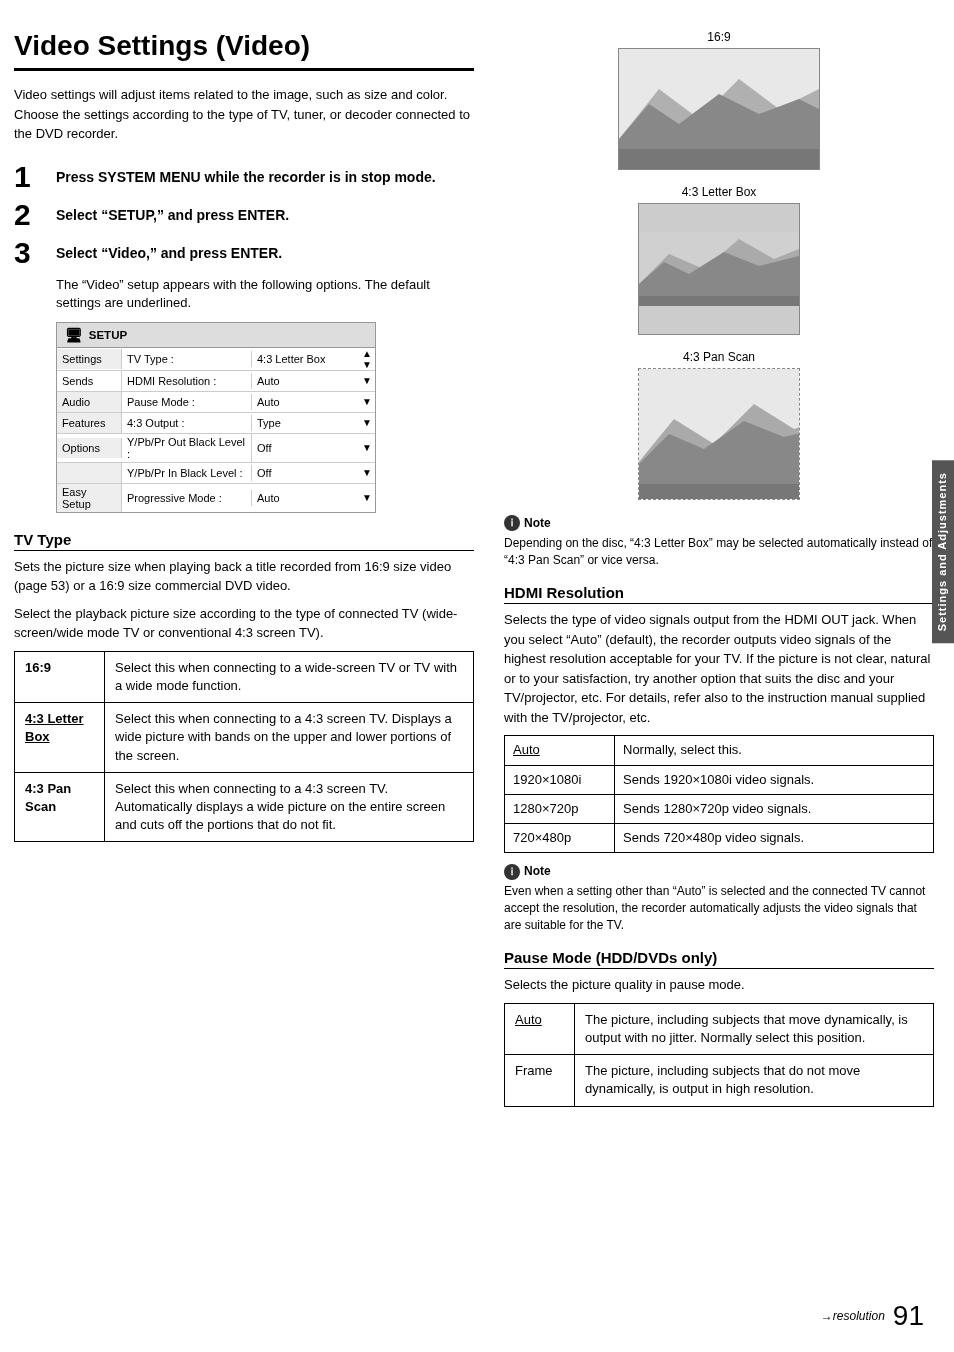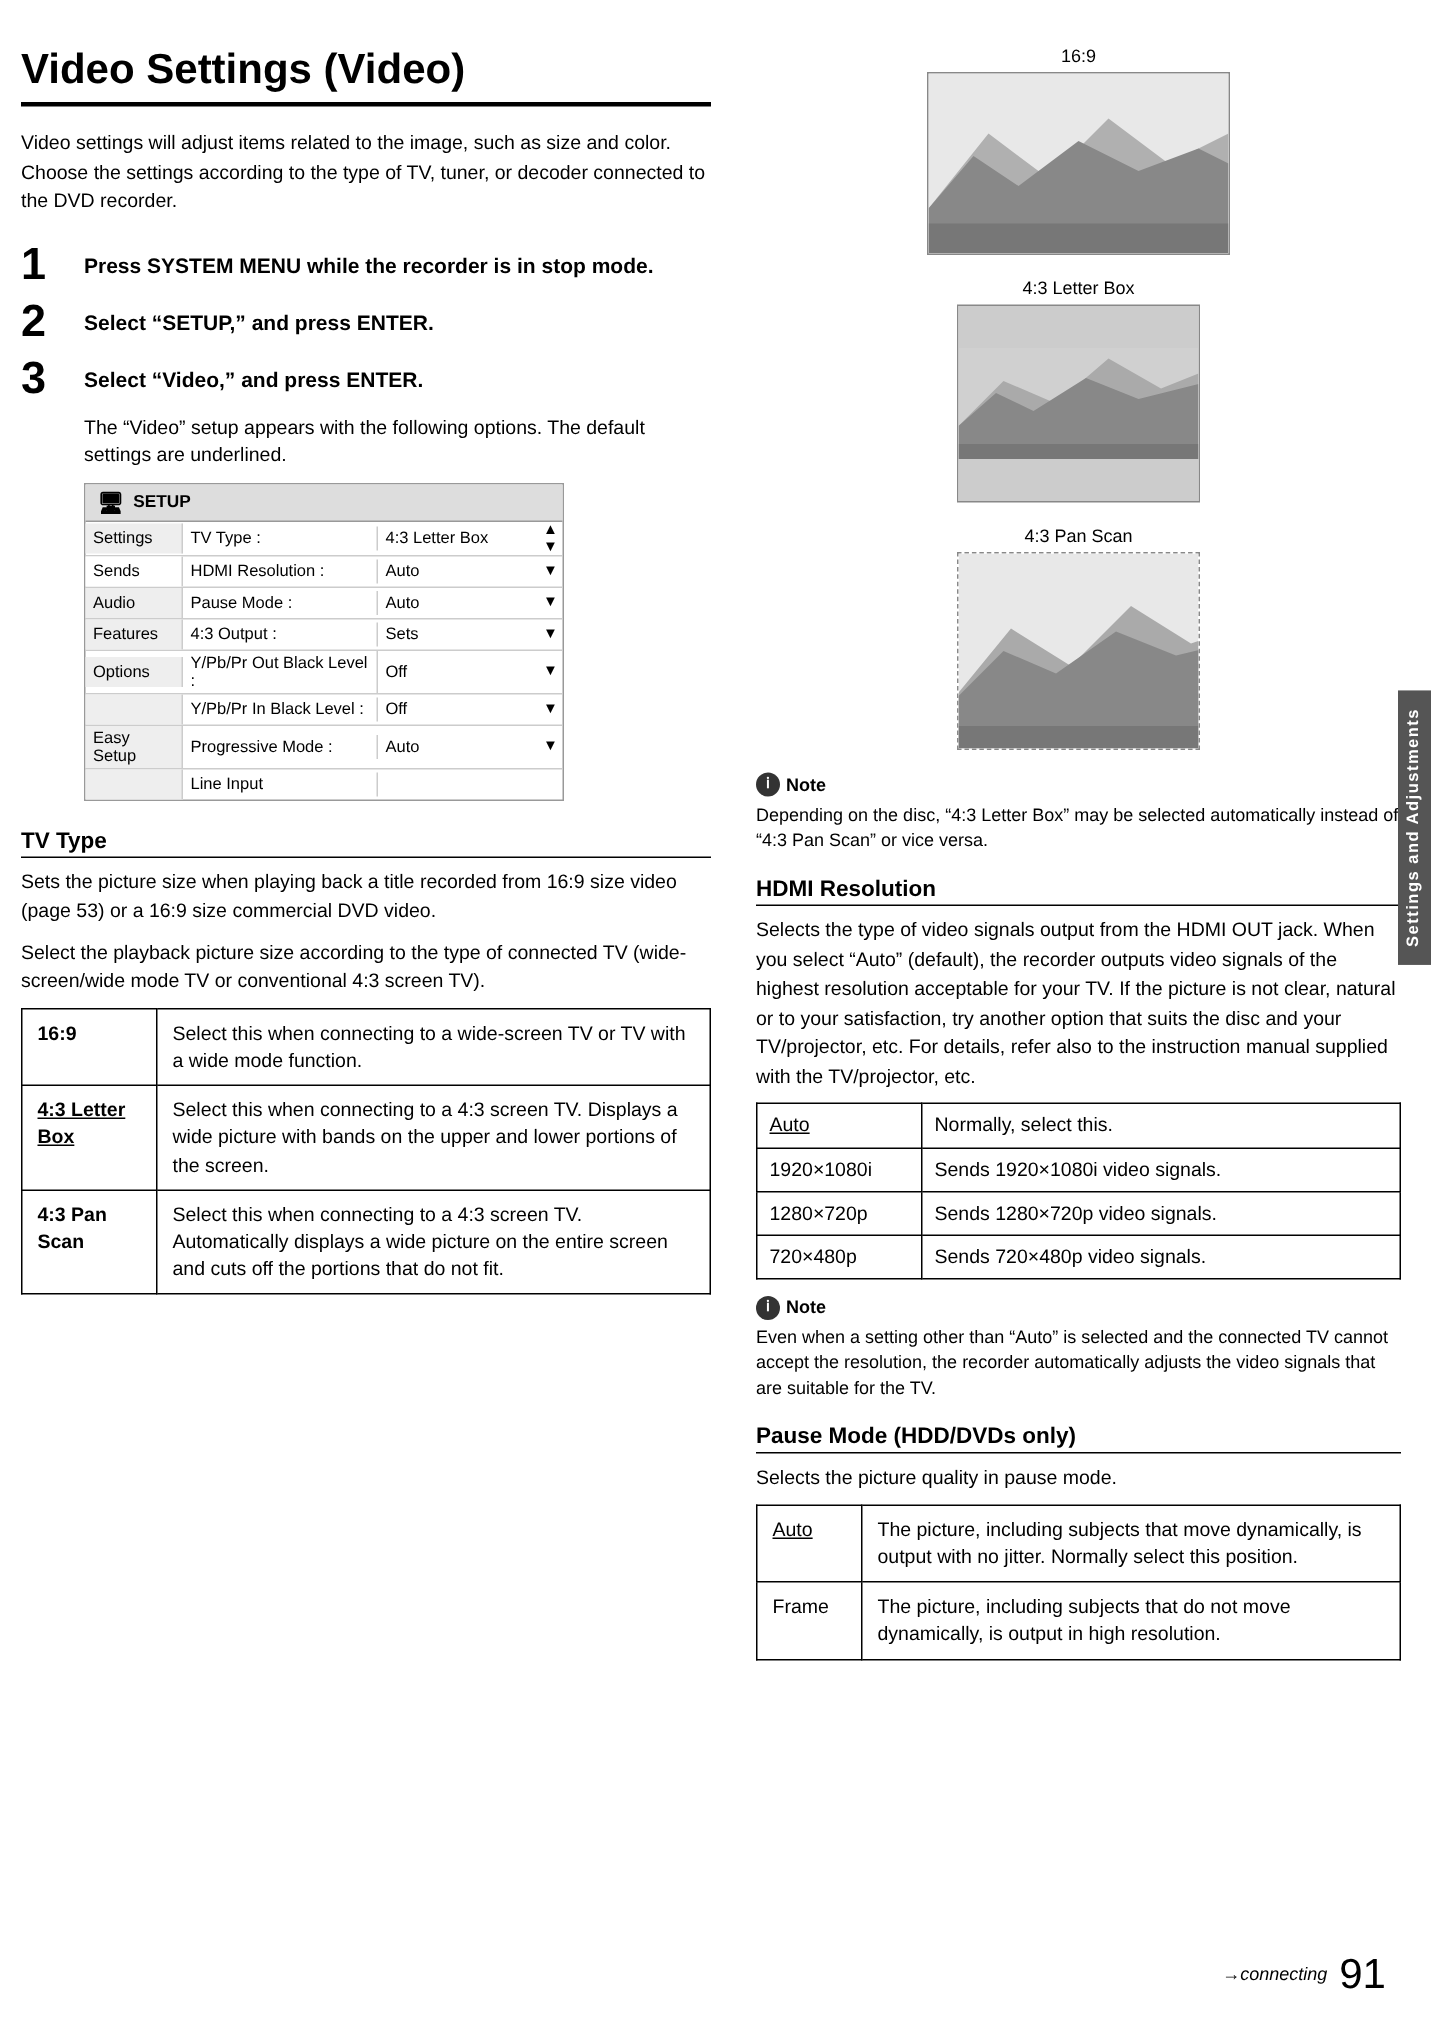--- a/index.html
+++ b/index.html
@@ -331,21 +331,21 @@
       <div class="setup-row">
         <div class="setup-sidebar">Audio</div>
         <div class="setup-label">Pause Mode :</div>
         <div class="setup-value">Auto</div>
         <div class="setup-arrow">▼</div>
       </div>
 
       <div class="setup-row">
         <div class="setup-sidebar">Features</div>
         <div class="setup-label">4:3 Output :</div>
-        <div class="setup-value">Sets</div>
+        <div class="setup-value">Type</div>
         <div class="setup-arrow">▼</div>
       </div>
 
       <div class="setup-row">
         <div class="setup-sidebar">Options</div>
         <div class="setup-label">Y/Pb/Pr Out Black Level :</div>
         <div class="setup-value">Off</div>
         <div class="setup-arrow">▼</div>
       </div>
 
@@ -356,26 +356,20 @@
         <div class="setup-arrow">▼</div>
       </div>
 
       <div class="setup-row">
         <div class="setup-sidebar">Easy Setup</div>
         <div class="setup-label">Progressive Mode :</div>
         <div class="setup-value">Auto</div>
         <div class="setup-arrow">▼</div>
       </div>
 
-      <div class="setup-row">
-        <div class="setup-sidebar"></div>
-        <div class="setup-label">Line Input</div>
-        <div class="setup-value"></div>
-        <div class="setup-arrow"></div>
-      </div>
     </div>
 
     <div class="section-heading">TV Type</div>
     <p class="body-text">Sets the picture size when playing back a title recorded from 16:9 size video (page 53) or a 16:9 size commercial DVD video.</p>
     <p class="body-text">Select the playback picture size according to the type of connected TV (wide-screen/wide mode TV or conventional 4:3 screen TV).</p>
 
     <table class="option-table">
       <tbody>
           <tr>
         <td>16:9</td>
@@ -495,15 +489,15 @@
         <td>The picture, including subjects that do not move dynamically, is output in high resolution.</td>
       </tr>
     </tbody>
       </table>
   </div>
 </div>
 
 <div class="sidebar-tab">Settings and Adjustments</div>
 
 <div class="page-footer">
-  <span class="continued-text">→connecting</span>
+  <span class="continued-text">→resolution</span>
   <span class="page-number">91</span>
 </div>
 
 </body></html>

